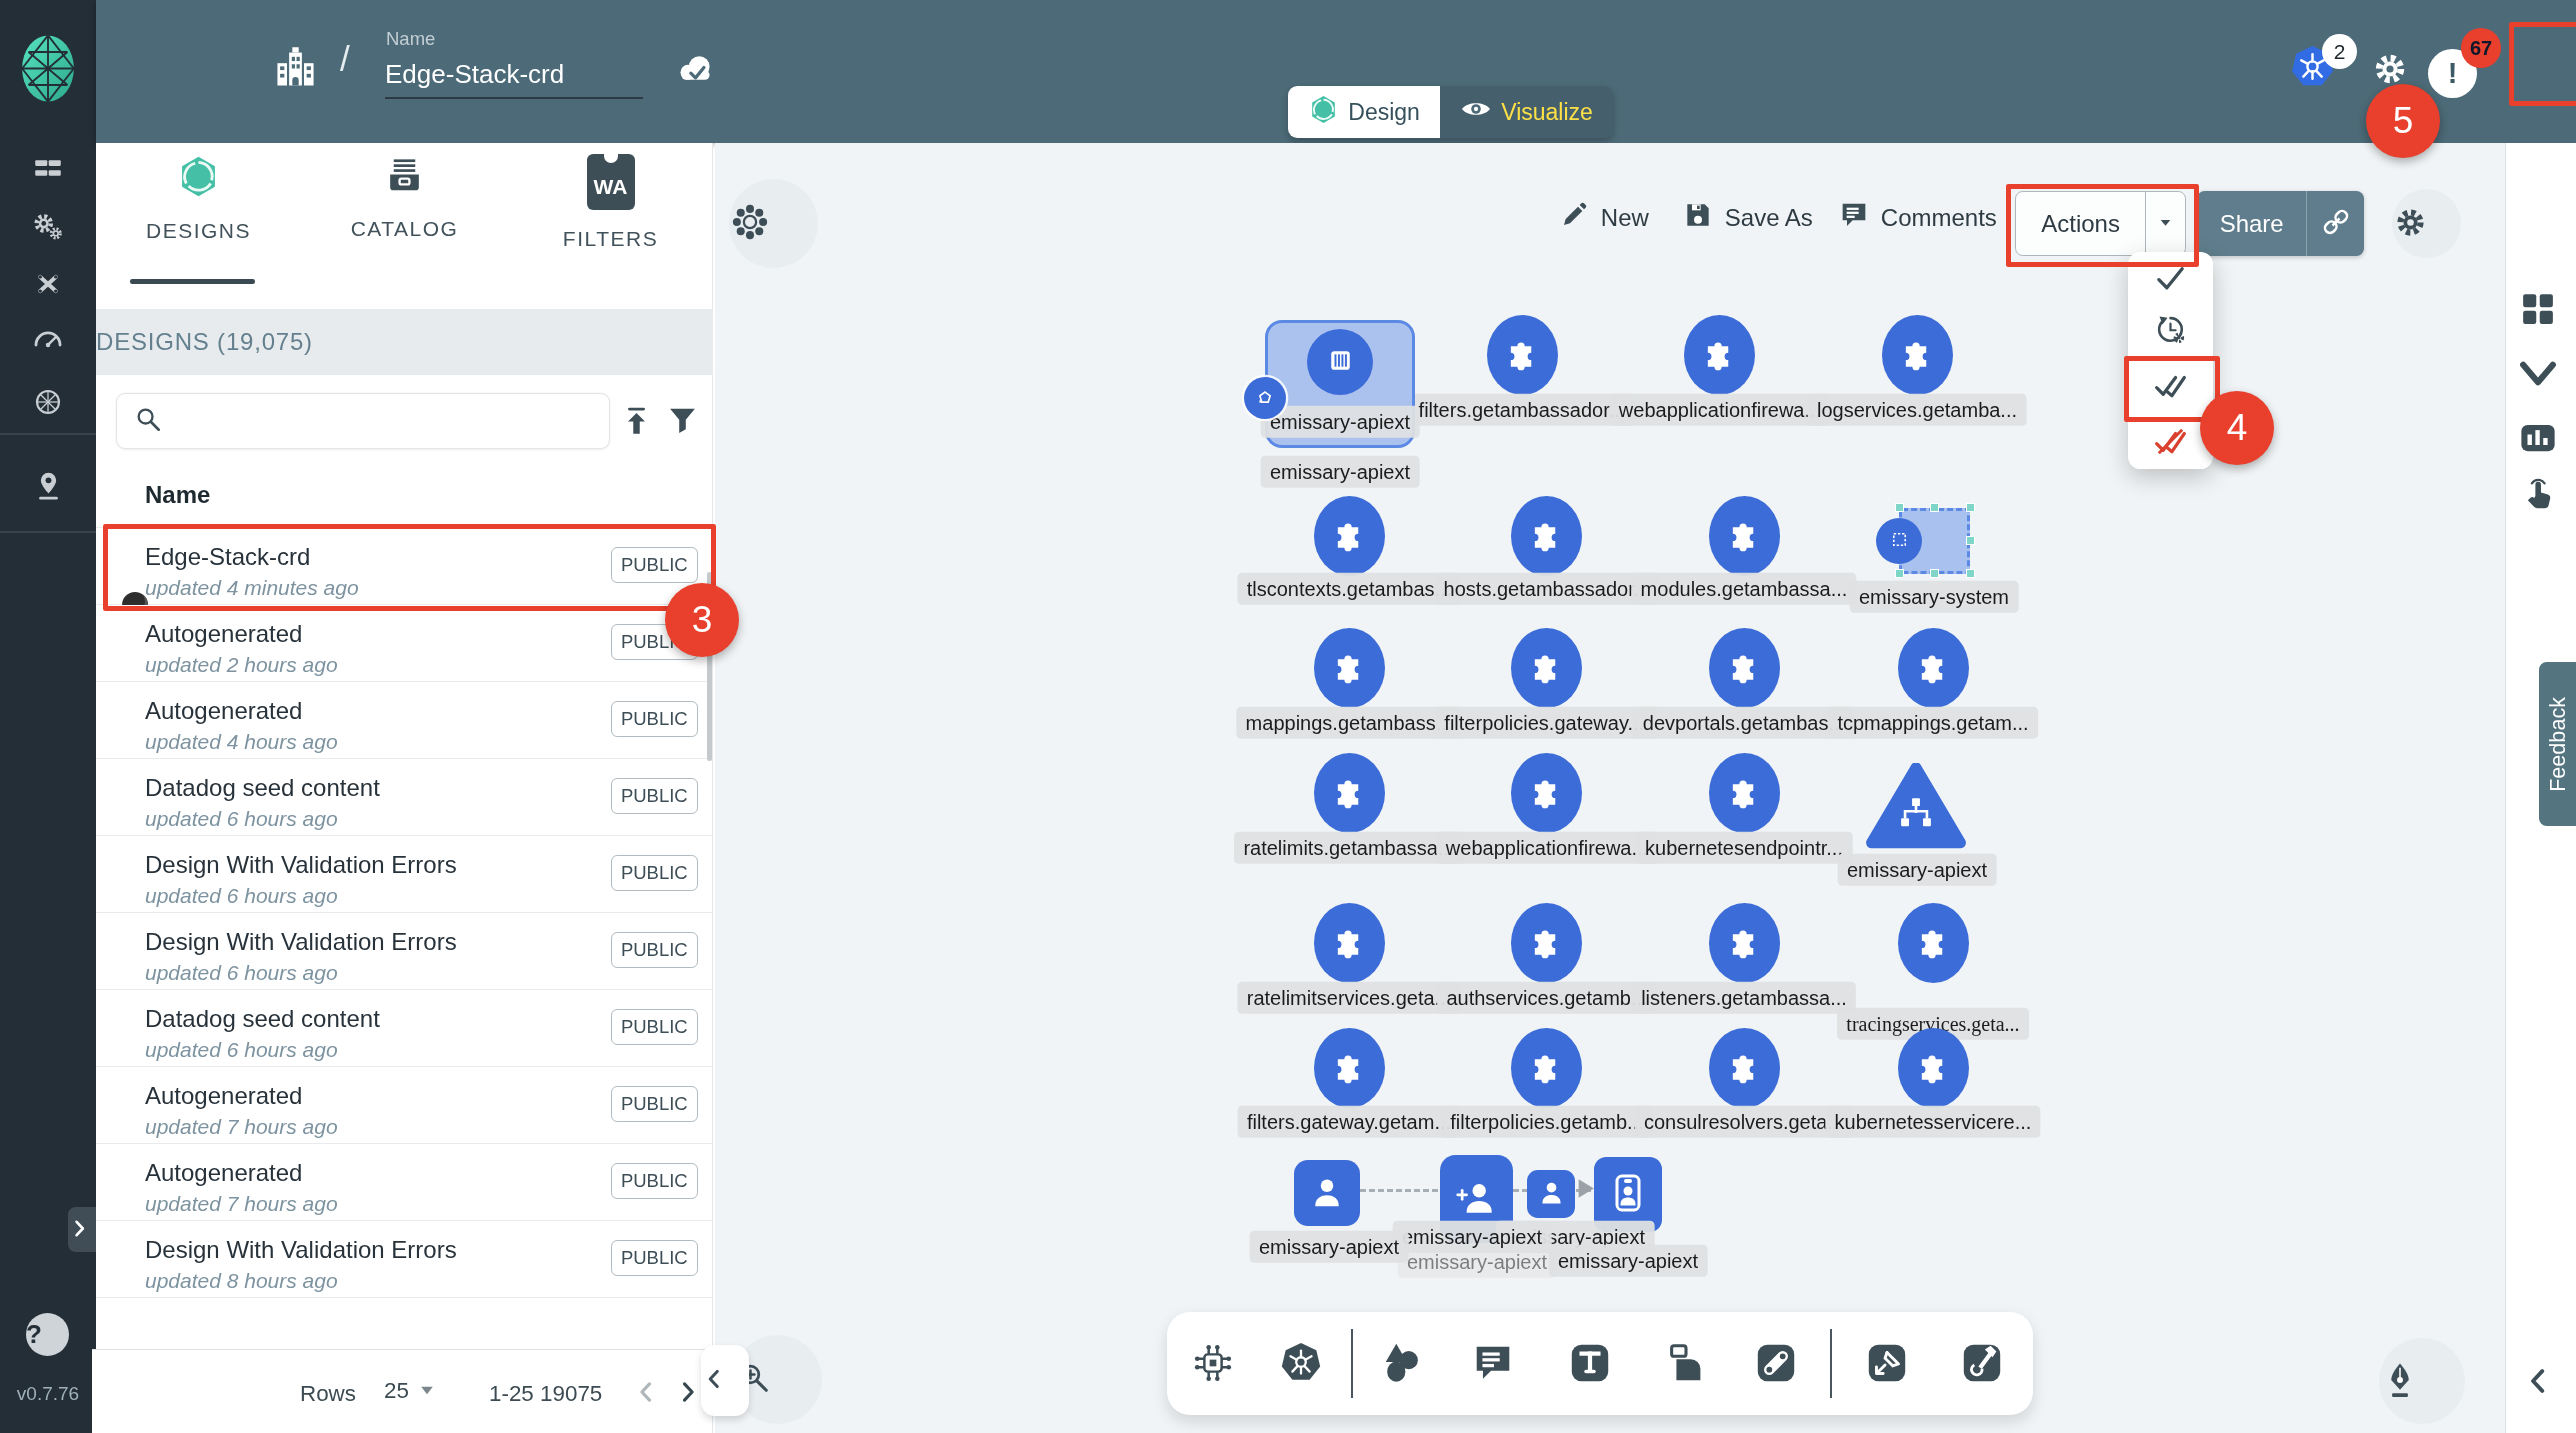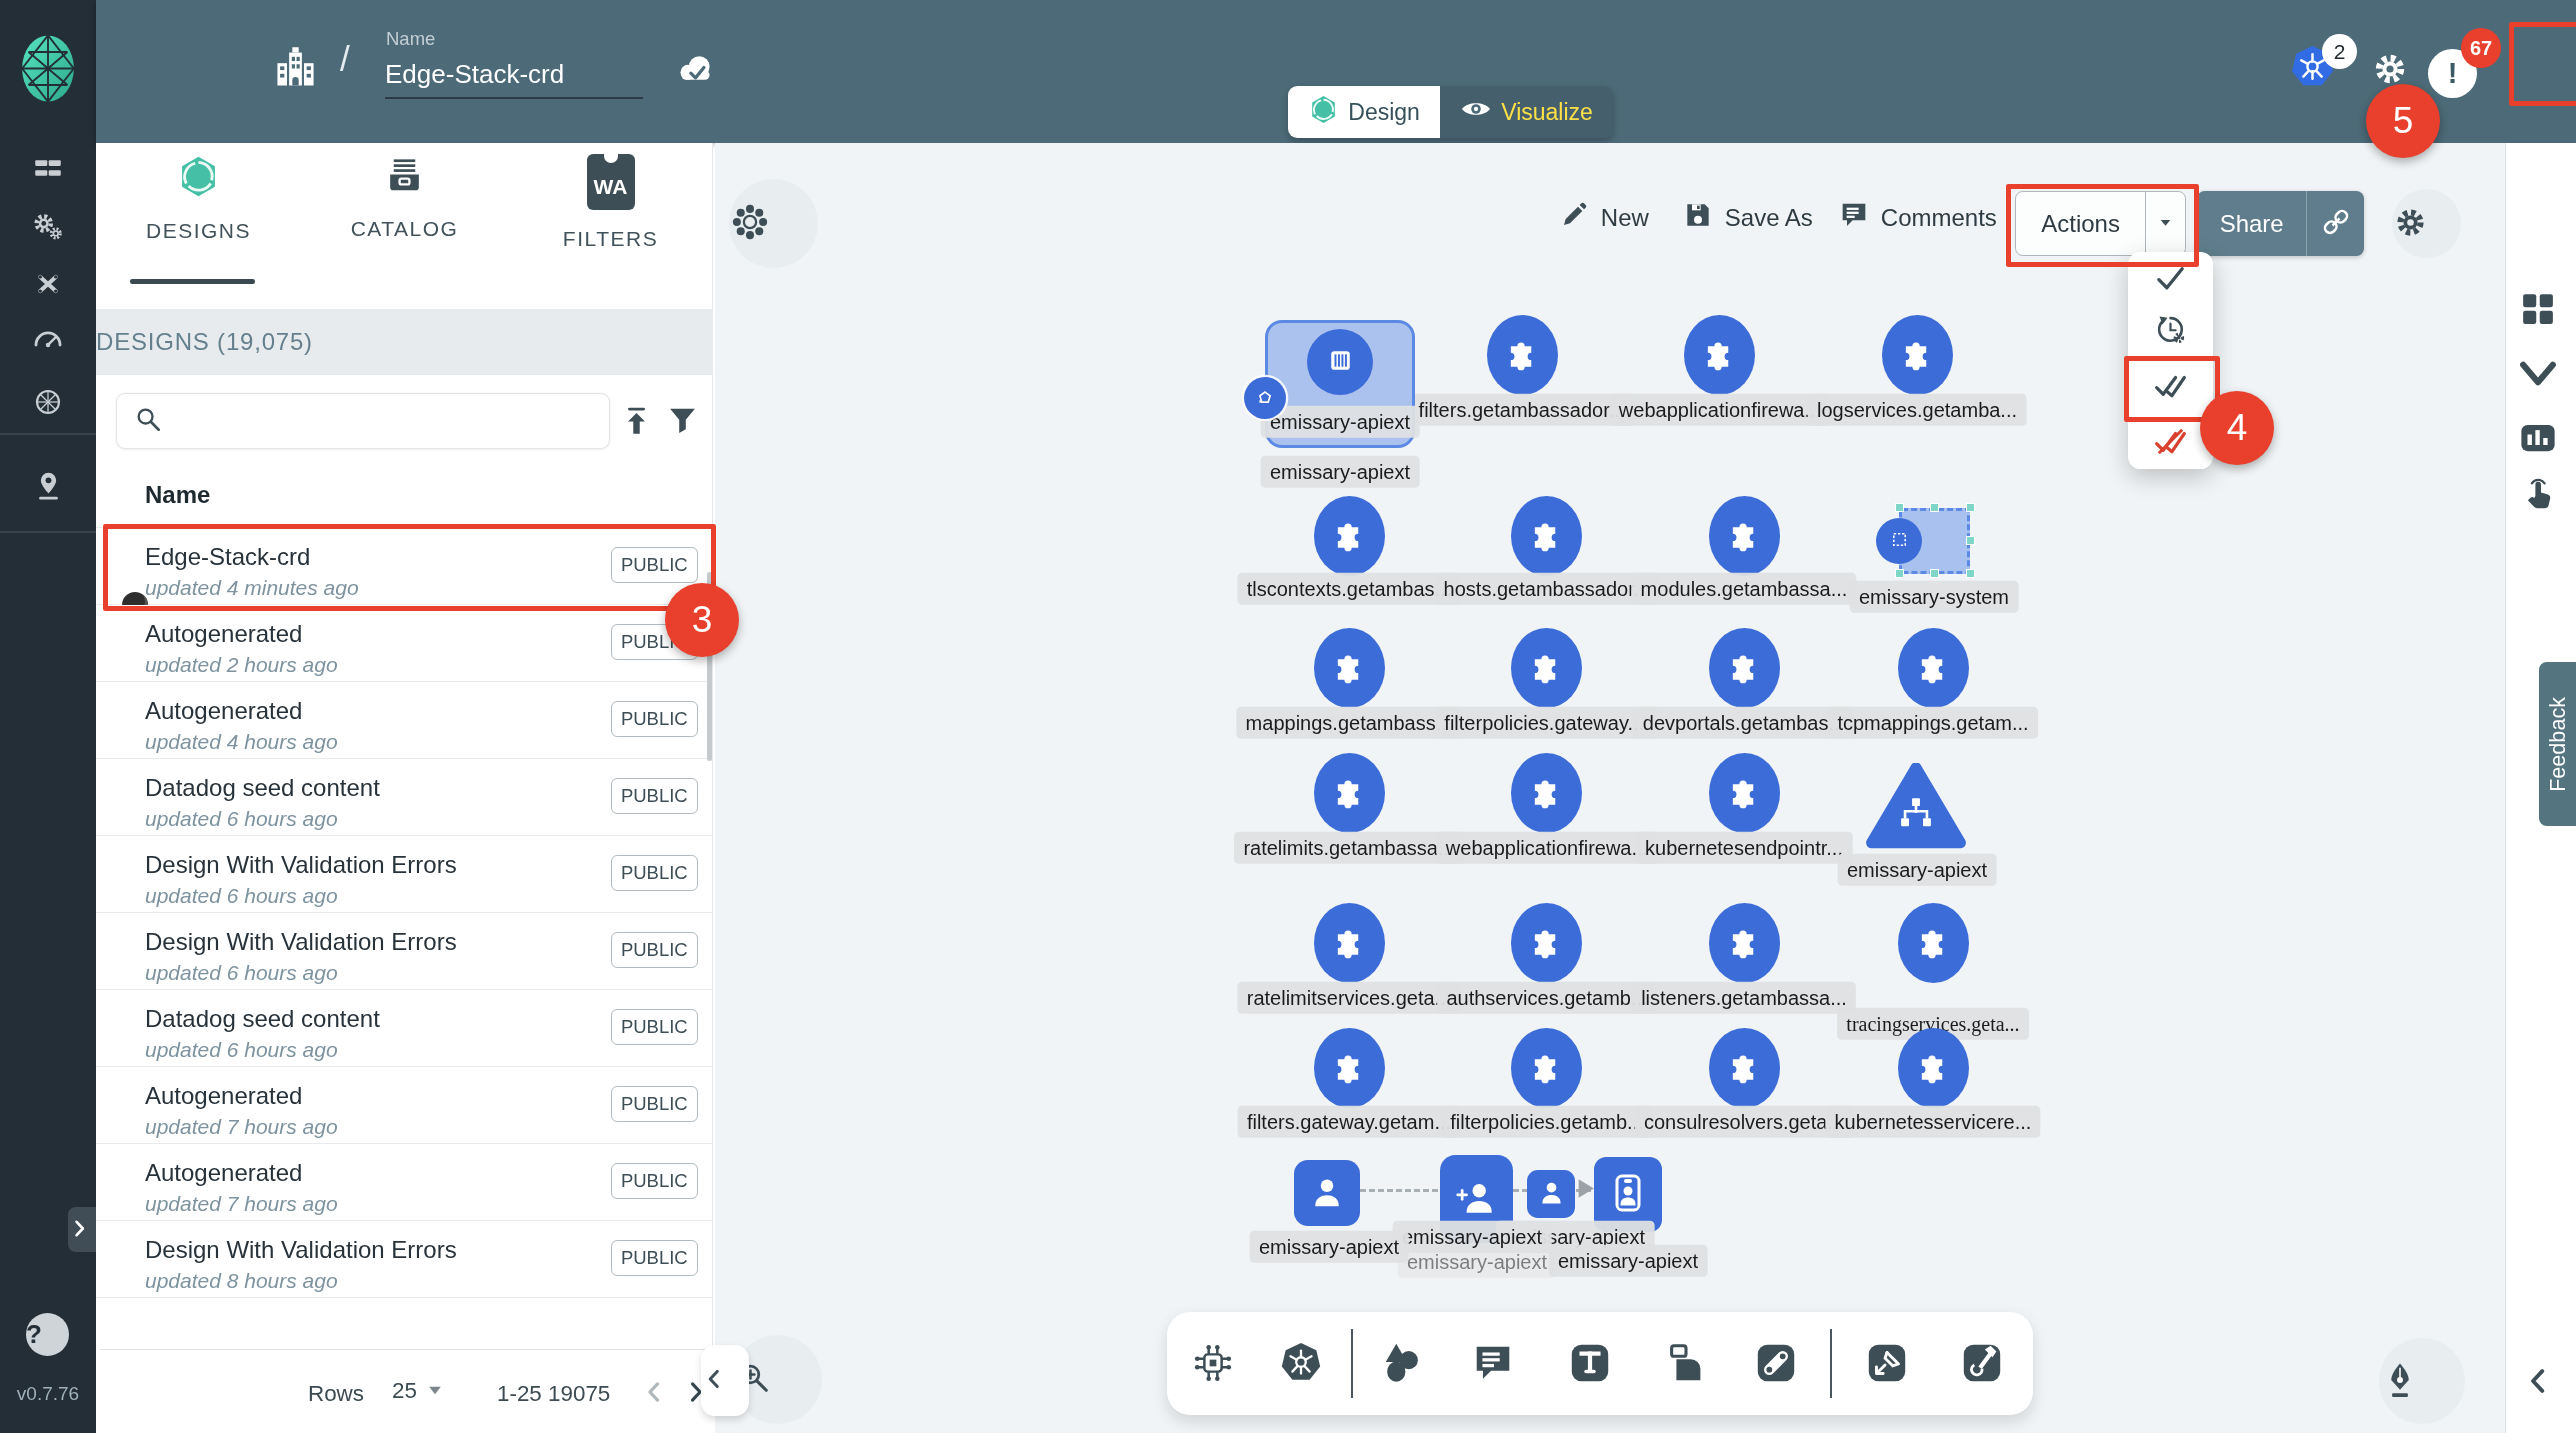--- a/index.html
+++ b/index.html
@@ -28,21 +28,21 @@
   #countbar{left:96px;top:309px;width:617px;height:66px;background:#e7ebee;color:#64808f;font-size:24px;letter-spacing:0.8px}
   #searchbox{left:116px;top:393px;width:494px;height:56px;border:1.5px solid #e3e4e5;border-radius:9.3px;box-sizing:border-box;background:#fff;box-shadow:0 0.8px 2.3px rgba(0,0,0,.07)}
   #searchbox input{border:none;outline:none;background:transparent;font-size:24px;color:#39454c;width:409px;padding:0 0 0 18.5px;height:51px;font-family:"Liberation Sans",sans-serif}
   #searchbox input::placeholder{color:#a9a9a9}
   #listhead{left:145px;top:481px;font-size:24px;font-weight:bold;color:#1f2a30}
   #designrows{left:96px;top:527px;width:616px}
   .drow{position:relative;height:76px;border-bottom:1.5px solid #e9ebec;background:#fff}
   .drow .nm{position:absolute;left:49px;top:15.4px;font-size:24px;color:#28323a}
   .drow .upd{position:absolute;left:49px;top:48px;font-size:21px;font-style:italic;color:#7d93a0}
   .drow .vis{position:absolute;right:14px;top:18.5px;border:1.5px solid #b2bbc0;border-radius:6.2px;color:#3e4e57;font-size:18.5px;padding:6.2px 9.3px}
-  #pagio{left:100px;top:1349px;width:617px;height:85px;background:#fff;border-top:1.5px solid #dfe3e6;box-sizing:border-box}
+  #pagio{left:92px;top:1349px;width:617px;height:85px;background:#fff;border-top:1.5px solid #dfe3e6;box-sizing:border-box}
   .pag-txt{font-size:22.4px;color:#3c4a52}
   
   .lightcircle{background:#e8edf0;border-radius:50%}
   .tbbtn{position:absolute;display:flex;align-items:center;gap:10.8px;font-size:24px;color:#2e3b43;cursor:pointer}
   #actions-btn{left:2015px;top:191px;width:171px;height:65px;border:1.5px solid #aeb5ba;border-radius:7.7px;box-sizing:border-box;background:#fcfdfd;display:flex;cursor:pointer}
   #actions-btn .atxt{width:130px;display:flex;align-items:center;justify-content:center;font-size:24px;color:#2e3b43}
   #actions-btn .acaret{width:39px;border-left:1.5px solid #aeb5ba;display:flex;align-items:center;justify-content:center}
   #share-btn{left:2197px;top:191px;width:167px;height:65px;background:#5f7d8c;border-radius:7.7px;display:flex;color:#fff;cursor:pointer;box-shadow:0 1.5px 4.6px rgba(0,0,0,.18)}
   #share-btn .stxt{width:110px;display:flex;align-items:center;justify-content:center;font-size:24px}
   #share-btn .slnk{width:57px;border-left:1.5px solid #8da4b0;display:flex;align-items:center;justify-content:center}
@@ -55,21 +55,21 @@
   #btoolbar{left:1167px;top:1312px;width:866px;height:103px;background:#fff;border-radius:23px;box-shadow:0 6.2px 15.4px rgba(0,0,0,.13)}
   .tdivider{position:absolute;top:17px;width:1.5px;height:69px;background:#4a565e}
   
   #feedback-tab{left:2539px;top:662px;width:37px;height:164px;background:#54747f;border-radius:7.7px 0 0 7.7px;display:flex;align-items:center;justify-content:center;cursor:pointer}
   #feedback-tab span{writing-mode:vertical-rl;transform:rotate(180deg);color:#fff;font-size:21.6px}
   
   .annot-box{position:absolute;border:5.4px solid #e8402c;box-sizing:border-box;border-radius:2.3px;pointer-events:none}
   .annot-circle{position:absolute;width:74px;height:74px;border-radius:50%;background:#e8402c;color:#fff;font-size:37px;display:flex;align-items:center;justify-content:center;box-shadow:0 3.9px 9.3px rgba(0,0,0,.3);pointer-events:none}
   
   .badge-white{position:absolute;background:#fff;border-radius:50%;color:#20292e;display:flex;align-items:center;justify-content:center}
-  .badge-red{position:absolute;background:#e8402c;border-radius:50%;color:#ffffff;display:flex;align-items:center;justify-content:center;font-weight:bold}
+  .badge-red{position:absolute;background:#e8402c;border-radius:50%;color:#0f172a;display:flex;align-items:center;justify-content:center;font-weight:bold}
   .wa-icon{width:48px;height:56px;background:#3e4e57;border-radius:6.2px;position:relative;display:flex;align-items:flex-end;justify-content:center}
   .wa-icon .notch{position:absolute;top:-1.5px;left:17px;width:14px;height:10px;background:#fff;border-radius:0 0 7px 7px}
   .wa-icon .txt{color:#fff;font-weight:bold;font-size:21px;margin-bottom:10.8px}
   #sb-version{left:0;top:1383px;width:96px;text-align:center;font-size:19px;color:#9fb0ba}
   .dotline{position:absolute;border-top:3.9px dashed #a7aeb4}
 </style>
 </head>
 <body>
 
 <div id="root">

